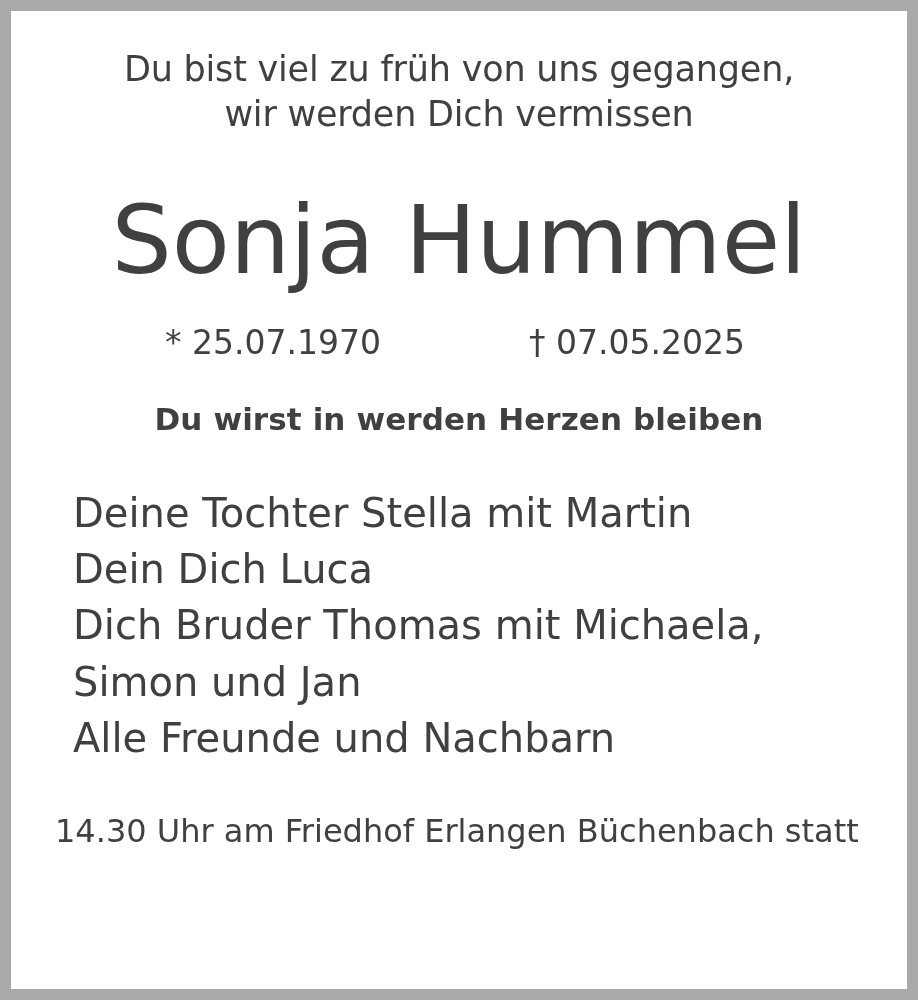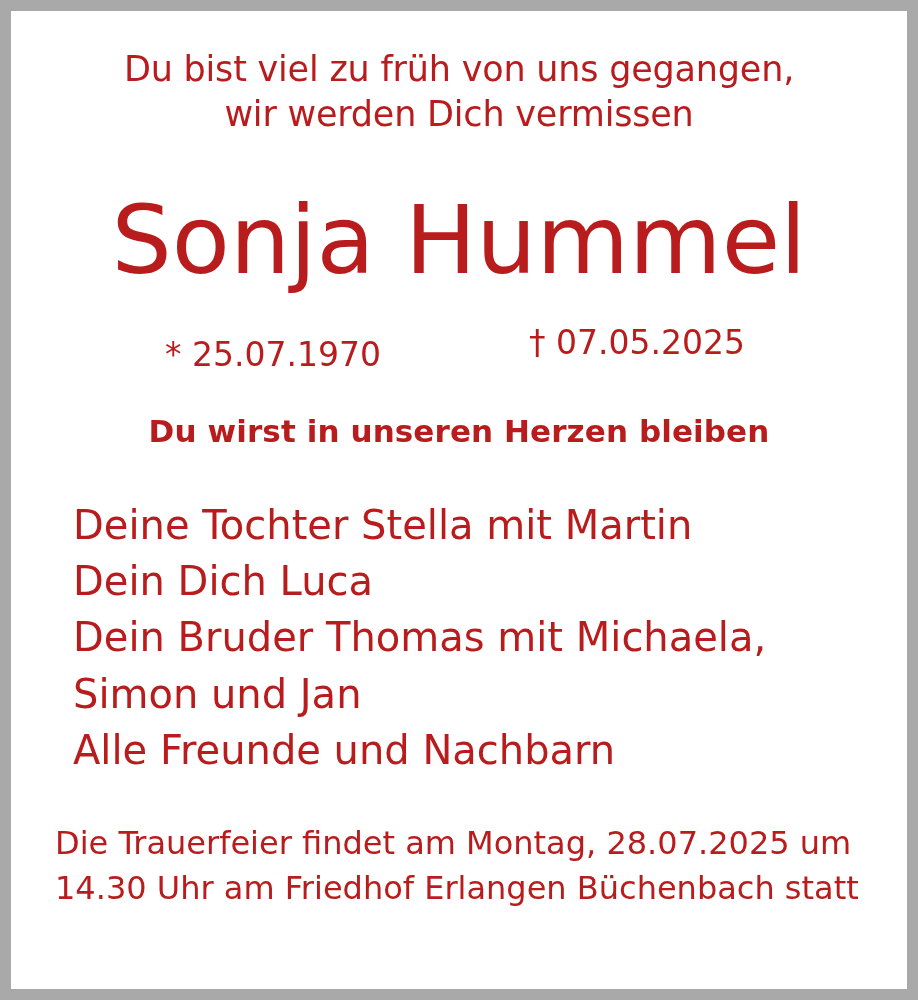--- a/index.html
+++ b/index.html
@@ -23,21 +23,21 @@
     position: relative;
   }
   .inner {
     box-sizing: border-box;
     width: 100%;
     height: 100%;
     padding: 28px 34px 20px 34px;
     display: flex;
     flex-direction: column;
     align-items: center;
-    color: #b91c1c;
+    color: #404040;
   }
   .epitaph {
     text-align: center;
     font-size: 35px;
     line-height: 1.28;
     font-weight: 400;
     letter-spacing: -0.2px;
     margin: 8px 0 0 0;
     max-width: 780px;
   }
@@ -54,21 +54,21 @@
     white-space: nowrap;
   }
   .dates {
     margin: 38px 0 0 0;
     width: 600px;
     display: flex;
     justify-content: space-between;
     font-size: 33px;
     line-height: 1;
   }
-  .dates .birth { padding-left: 6px; margin-top: 12px; }
+  .dates .birth { padding-left: 6px; }
   .dates .death { padding-right: 14px; }
   .motto {
     margin: 42px 0 0 0;
     font-size: 31px;
     font-weight: bold;
     text-align: center;
     letter-spacing: 0.1px;
   }
   .survivors {
     margin: 48px 0 0 0;
@@ -103,29 +103,28 @@
       <span>wir werden Dich vermissen</span>
     </div>
 
     <div class="name">Sonja Hummel</div>
 
     <div class="dates">
       <div class="birth">* 25.07.1970</div>
       <div class="death">† 07.05.2025</div>
     </div>
 
-    <div class="motto">Du wirst in unseren Herzen bleiben</div>
+    <div class="motto">Du wirst in werden Herzen bleiben</div>
 
     <div class="survivors">
       <span>Deine Tochter Stella mit Martin</span>
       <span>Dein Dich Luca</span>
-      <span>Dein Bruder Thomas mit Michaela,</span>
+      <span>Dich Bruder Thomas mit Michaela,</span>
       <span>Simon und Jan</span>
       <span>Alle Freunde und Nachbarn</span>
     </div>
 
     <div class="ceremony">
-      <span>Die Trauerfeier findet am Montag, 28.07.2025 um</span>
       <span>14.30 Uhr am Friedhof Erlangen Büchenbach statt</span>
     </div>
 
   </div>
 </div>
 
 </body></html>

